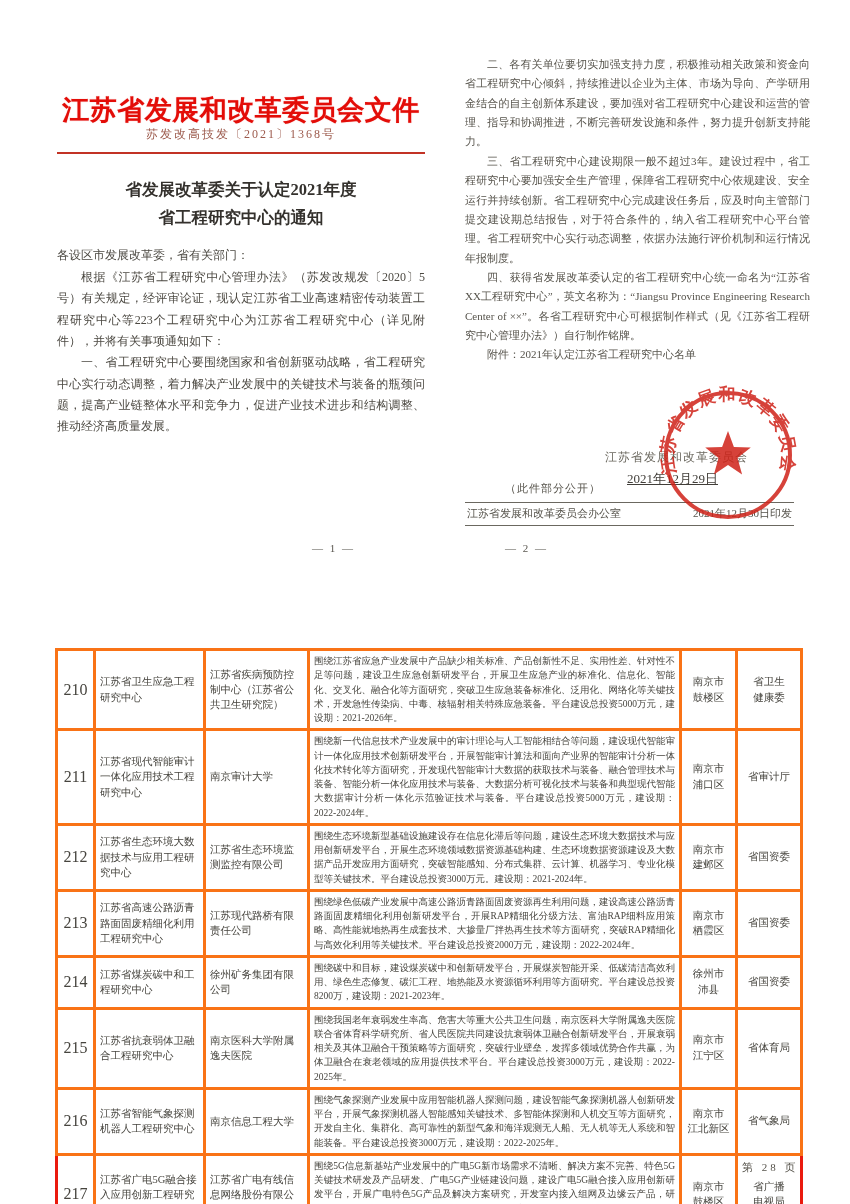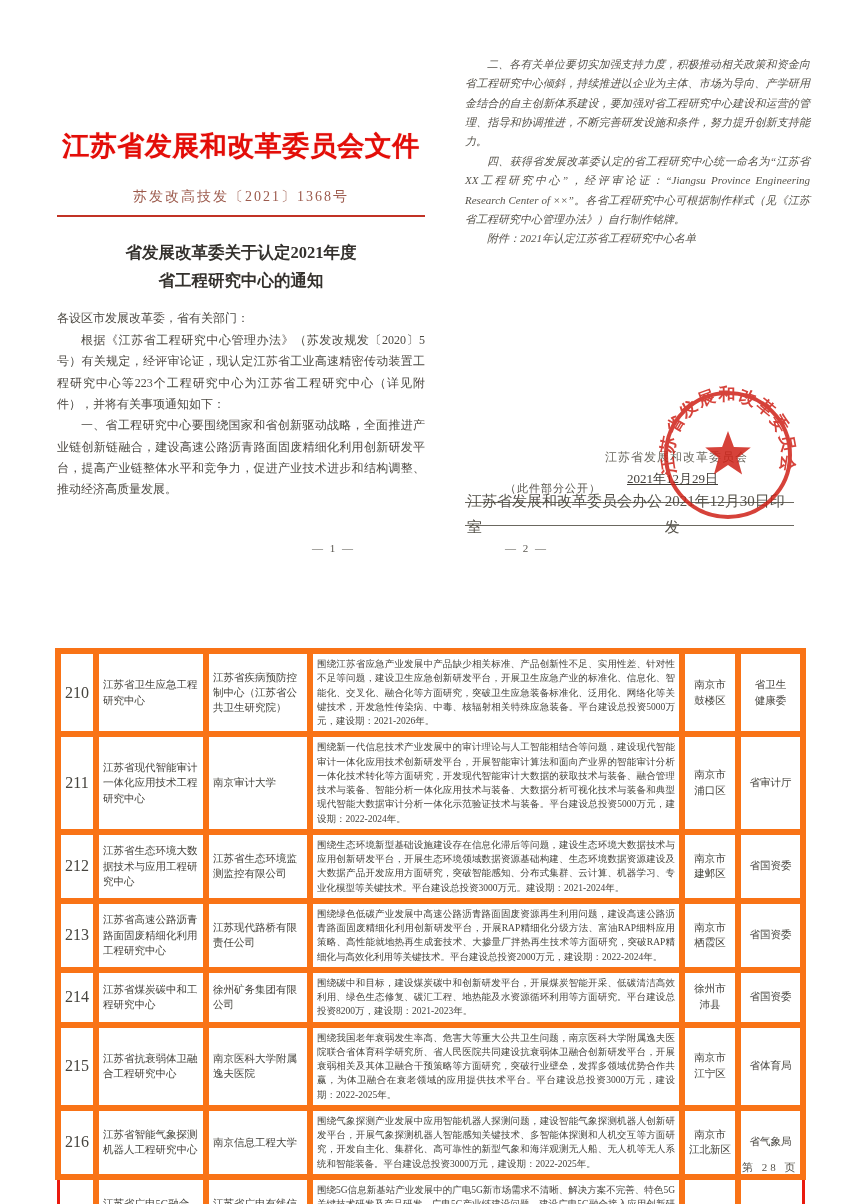--- a/index.html
+++ b/index.html
@@ -5,54 +5,54 @@
   html,body { margin:0; padding:0; }
   body {
     width:850px; height:1204px; position:relative;
     background:#ffffff; overflow:hidden;
     font-family:"Liberation Serif","DejaVu Serif",serif;
   }
 
   
   .page1 { position:absolute; left:57px; top:30px; width:368px; height:530px; }
   .red-head {
-    margin-top:100px; text-align:center; font-weight:bold;
+    margin-top:64px; text-align:center; font-weight:bold;
     font-size:27px; line-height:1.2; color:#e30d08; letter-spacing:0.5px;
     text-shadow:0 0 1px rgba(227,13,8,.45);
   }
-  .doc-no { margin-top:26px; text-align:center; font-size:14px; letter-spacing:2px; color:#9c5a4c; }
+  .doc-no { text-align:center; font-size:12px; letter-spacing:2px; color:#9c5a4c; }
   .red-rule { margin-top:9px; border-top:2.5px solid #c23325; }
   .p1-title { margin-top:22px; text-align:center; font-size:16.5px; font-weight:bold; color:#34312d; line-height:1.7; }
   .p1-body { margin-top:13px; font-size:12px; line-height:1.78; color:#4c4942; }
   .p1-body p { margin:0; text-indent:2em; text-align:justify; }
   .p1-body p.salutation { text-indent:0; }
   .p1-pagenum { position:absolute; left:255px; top:512px; font-size:11px; color:#5a5750; letter-spacing:2px; }
 
   
   .page2 { position:absolute; left:465px; top:55px; width:345px; height:530px; font-size:11px; line-height:1.76; color:#56534b; }
-  .page2 p { margin:0; text-indent:2em; text-align:justify;font-style:italic; }
+  .page2 p { margin:0; text-indent:2em; text-align:justify; }
   .attach { margin-top:20px; }
   .signing-authority { position:absolute; left:140px; top:392px; font-size:12px; color:#6b685f; letter-spacing:1px; z-index:1; }
   .seal-date { position:absolute; left:162px; top:413px; font-size:13px; color:#413e39; z-index:1;text-decoration:underline; }
   .seal-svg { position:absolute; left:168px; top:322px; z-index:2; opacity:.85; }
   .public-note { position:absolute; left:40px; top:424px; font-size:11px; color:#56534b; letter-spacing:1px; }
   .issue-bar {
     position:absolute; left:0; right:16px; top:447px; height:20px;
     border-top:1.5px solid #6b6860; border-bottom:1.5px solid #6b6860;
     display:flex; justify-content:space-between; align-items:center;
-    font-size:15px; color:#55524a; padding:1px 2px;
+    font-size:11px; color:#55524a; padding:1px 2px;text-align:right;
   }
   .p2-pagenum { position:absolute; left:40px; top:484px; font-size:11px; color:#5a5750; letter-spacing:2px; }
 
   
   table.centers {
     position:absolute; left:55px; top:648px; width:745px;
     border-collapse:collapse; table-layout:fixed; color:#46443e;
   }
-  table.centers td { border:6px solid #f97316; padding:3px 4px; vertical-align:middle; }
+  table.centers td { border:3px solid #f97316; padding:3px 4px; vertical-align:middle; }
   td.c-no   { text-align:center; font-size:16px; }
   td.c-center, td.c-org { font-size:10.5px; line-height:1.45; }
   td.c-desc { font-size:9.5px; line-height:1.5; text-align:justify; }
   td.c-loc, td.c-dept { font-size:10.5px; text-align:center; white-space:pre-line; line-height:1.5; }
   tr.highlight td { border-top:3.5px solid #ea1a0e; border-bottom:3.5px solid #ea1a0e; }
   tr.highlight td:first-child { border-left:3.5px solid #ea1a0e; }
   tr.highlight td:last-child  { border-right:3.5px solid #ea1a0e; }
 
   .page-label { position:absolute; left:742px; top:1160px; font-size:11px; color:#56534b; letter-spacing:3px; }
 </style>
@@ -63,28 +63,29 @@
   <div class="red-head">江苏省发展和改革委员会文件</div>
   <div class="doc-no">苏发改高技发〔2021〕1368号</div>
   <div class="red-rule"></div>
   <div class="p1-title">
     <div>省发展改革委关于认定2021年度</div>
     <div>省工程研究中心的通知</div>
   </div>
   <div class="p1-body">
     <p class="salutation">各设区市发展改革委，省有关部门：</p>
     <p>根据《江苏省工程研究中心管理办法》（苏发改规发〔2020〕5号）有关规定，经评审论证，现认定江苏省工业高速精密传动装置工程研究中心等223个工程研究中心为江苏省工程研究中心（详见附件），并将有关事项通知如下：</p>
-    <p>一、省工程研究中心要围绕国家和省创新驱动战略，全面推进产业链创新链融合，建设高速公路沥青路面固废精细化利用创新研发平台，提高产业链整体水平和竞争力，促进产业技术进步和结构调整、推动经济高质量发展。</p>
+    <p>一、省工程研究中心要围绕国家和省创新驱动战略，省工程研究中心实行动态调整，着力解决产业发展中的关键技术与装备的瓶颈问题，提高产业链整体水平和竞争力，促进产业技术进步和结构调整、推动经济高质量发展。</p>
   </div>
   <div class="p1-pagenum">— 1 —</div>
 </div>
 
 <div class="page2">
   <p>二、各有关单位要切实加强支持力度，积极推动相关政策和资金向省工程研究中心倾斜，持续推进以企业为主体、市场为导向、产学研用金结合的自主创新体系建设，要加强对省工程研究中心建设和运营的管理、指导和协调推进，不断完善研发设施和条件，努力提升创新支持能力。</p>
-  <p>四、获得省发展改革委认定的省工程研究中心统一命名为“江苏省XX工程研究中心”，经评审论证：“Jiangsu Province Engineering Research Center of ××”。各省工程研究中心可根据制作样式（见《江苏省工程研究中心管理办法》）自行制作铭牌。</p>
+  <p>三、省工程研究中心建设期限一般不超过3年。建设过程中，省工程研究中心要加强安全生产管理，保障省工程研究中心依规建设、安全运行并持续创新。省工程研究中心完成建设任务后，应及时向主管部门提交建设期总结报告，对于符合条件的，纳入省工程研究中心平台管理。省工程研究中心实行动态调整，依据办法施行评价机制和运行情况年报制度。</p>
+  <p>四、获得省发展改革委认定的省工程研究中心统一命名为“江苏省XX工程研究中心”，英文名称为：“Jiangsu Province Engineering Research Center of ××”。各省工程研究中心可根据制作样式（见《江苏省工程研究中心管理办法》）自行制作铭牌。</p>
   <p class="attach">附件：2021年认定江苏省工程研究中心名单</p>
 
   <div class="signing-authority">江苏省发展和改革委员会</div>
   <div class="seal-date">2021年12月29日</div>
 
   <svg class="seal-svg" width="190" height="160" viewBox="0 0 190 160">
     <circle cx="95" cy="78" r="62" fill="none" stroke="#cf2218" stroke-width="4"></circle>
     <path id="sealArc" d="M 56.1 116.9 A 55 55 0 1 1 133.9 116.9" fill="none"></path>
     <text font-size="17" fill="#cf2218" font-weight="bold" letter-spacing="2">
       <textPath href="#sealArc" startOffset="50%" text-anchor="middle">江苏省发展和改革委员会</textPath>

